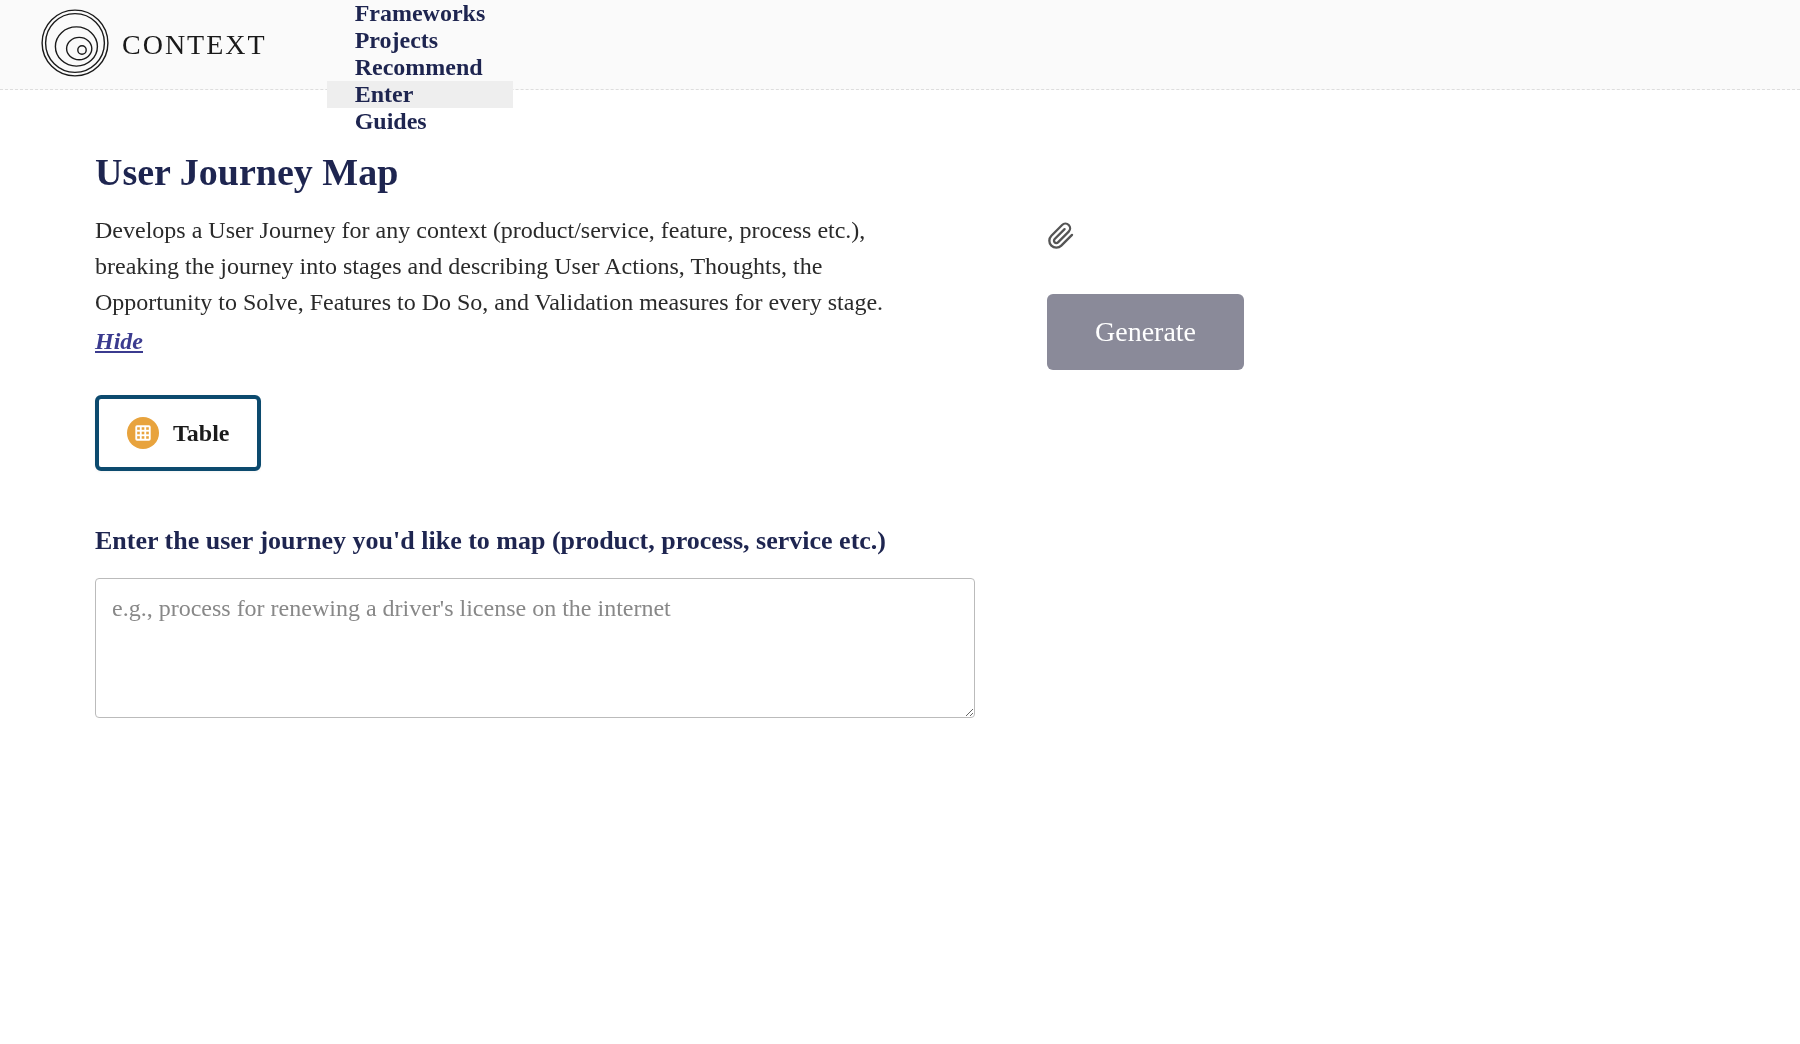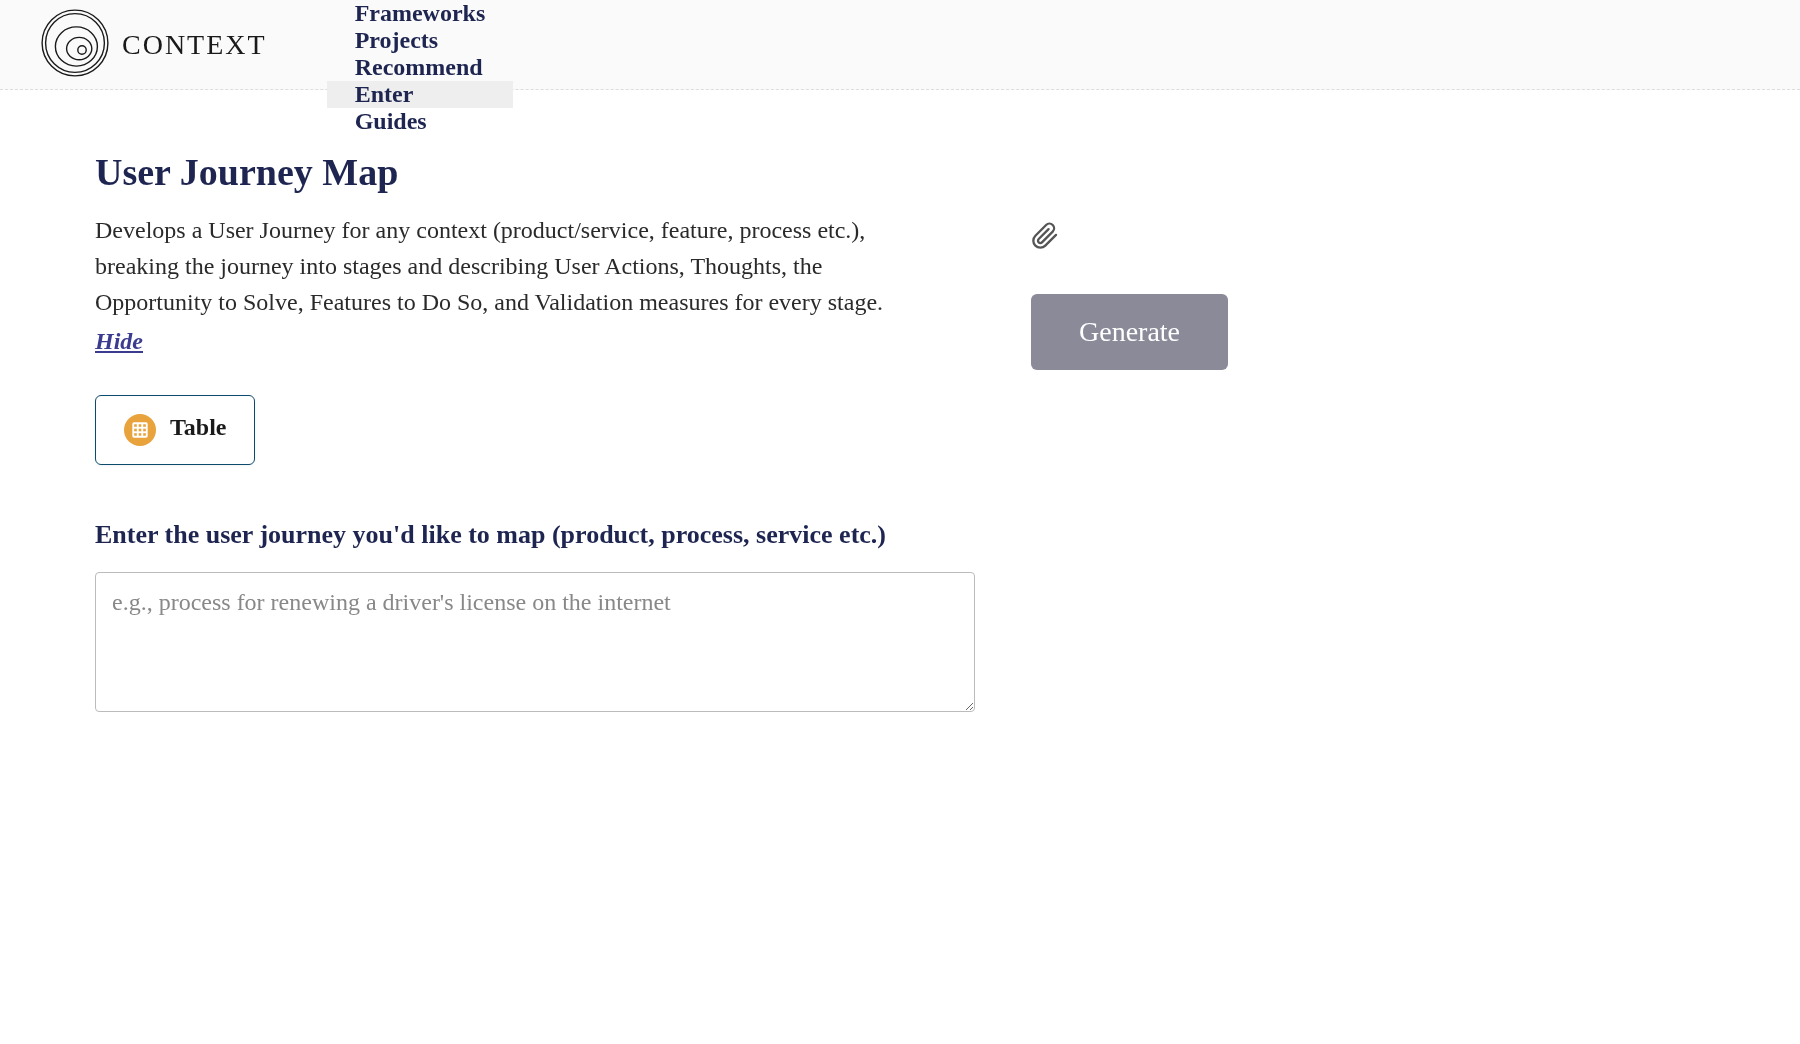--- a/index.html
+++ b/index.html
@@ -60,21 +60,21 @@
       height: 100%;
     }
     
     .nav-item.active {
       background: #eeeeee;
     }
     
     .content {
       padding: 60px 95px;
       display: flex;
-      gap: 36px;
+      gap: 52px;
     }
     
     .main-col {
       flex: 1;
       max-width: 900px;
     }
     
     .side-col {
       display: flex;
       align-items: flex-start;
@@ -105,22 +105,23 @@
       font-weight: 700;
       color: #3b3b8f;
       cursor: pointer;
       display: inline-block;
       margin-bottom: 40px;
       text-decoration: underline;
     }
     
     .output-tag {
       display: inline-flex;
+      align-items: center;
       gap: 14px;
-      border: 1px solid #0c4a6e;
+      border: 4px solid #0c4a6e;
       border-radius: 6px;
       padding: 18px 28px;
       box-shadow: 0 1px 3px rgba(0,0,0,0.05);
       margin-bottom: 55px;
     }
     
     .table-icon-circle {
       width: 32px;
       height: 32px;
       border-radius: 50%;

